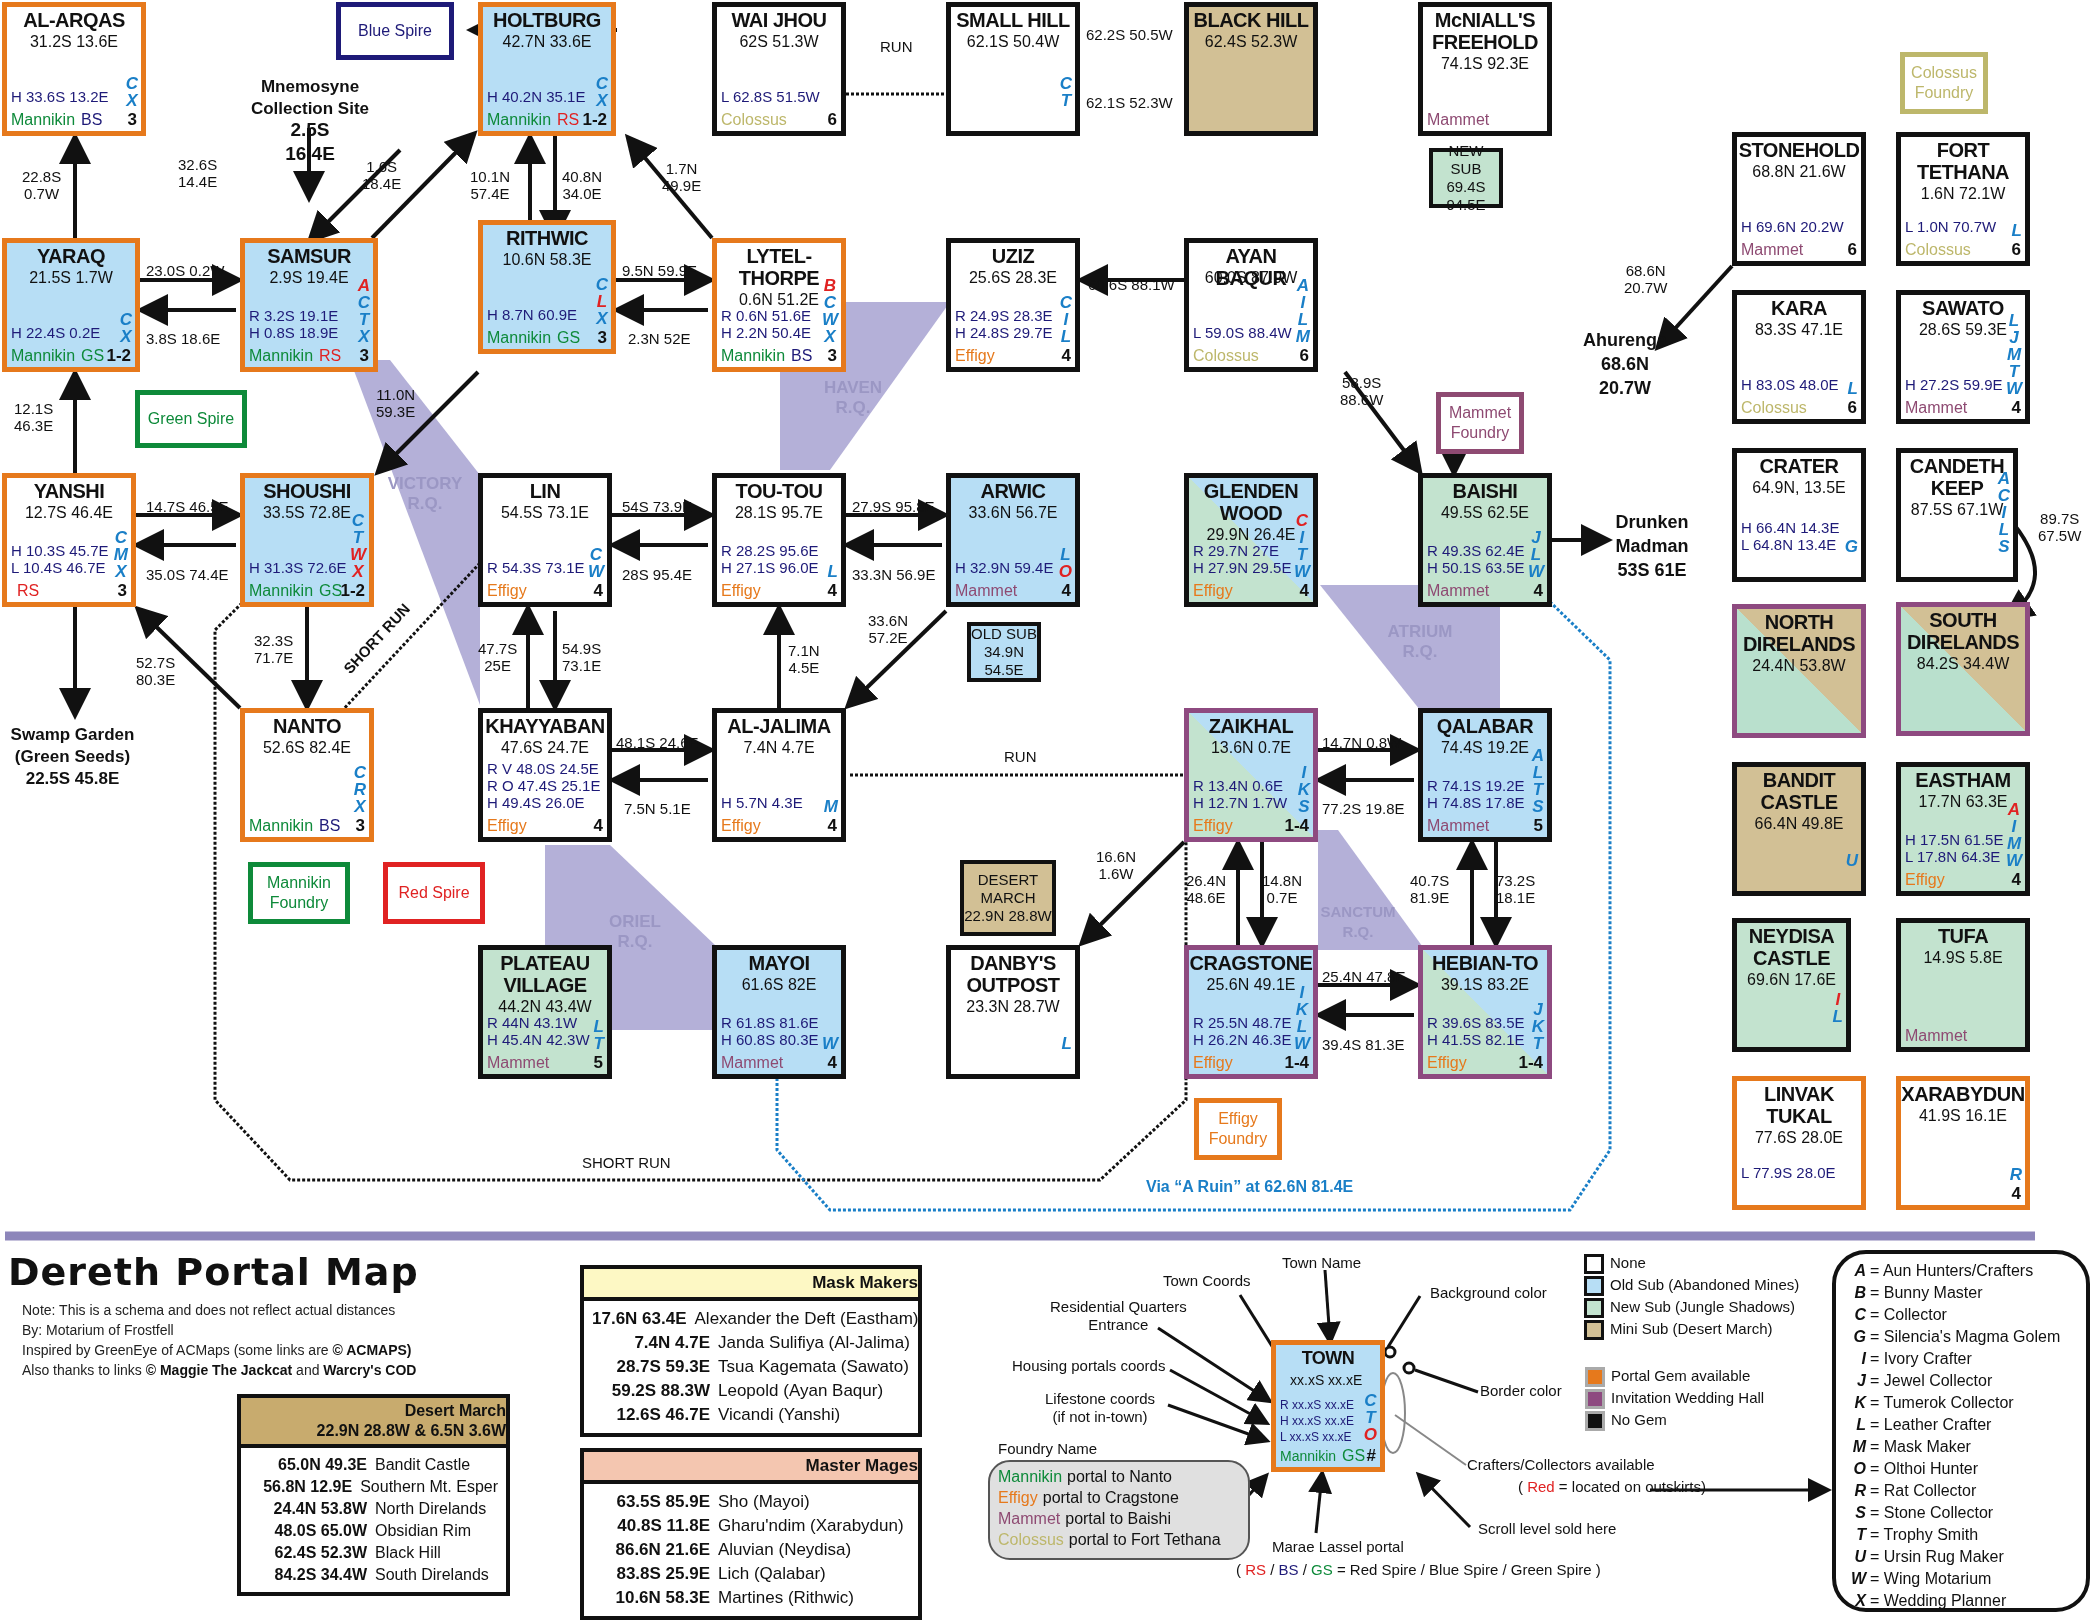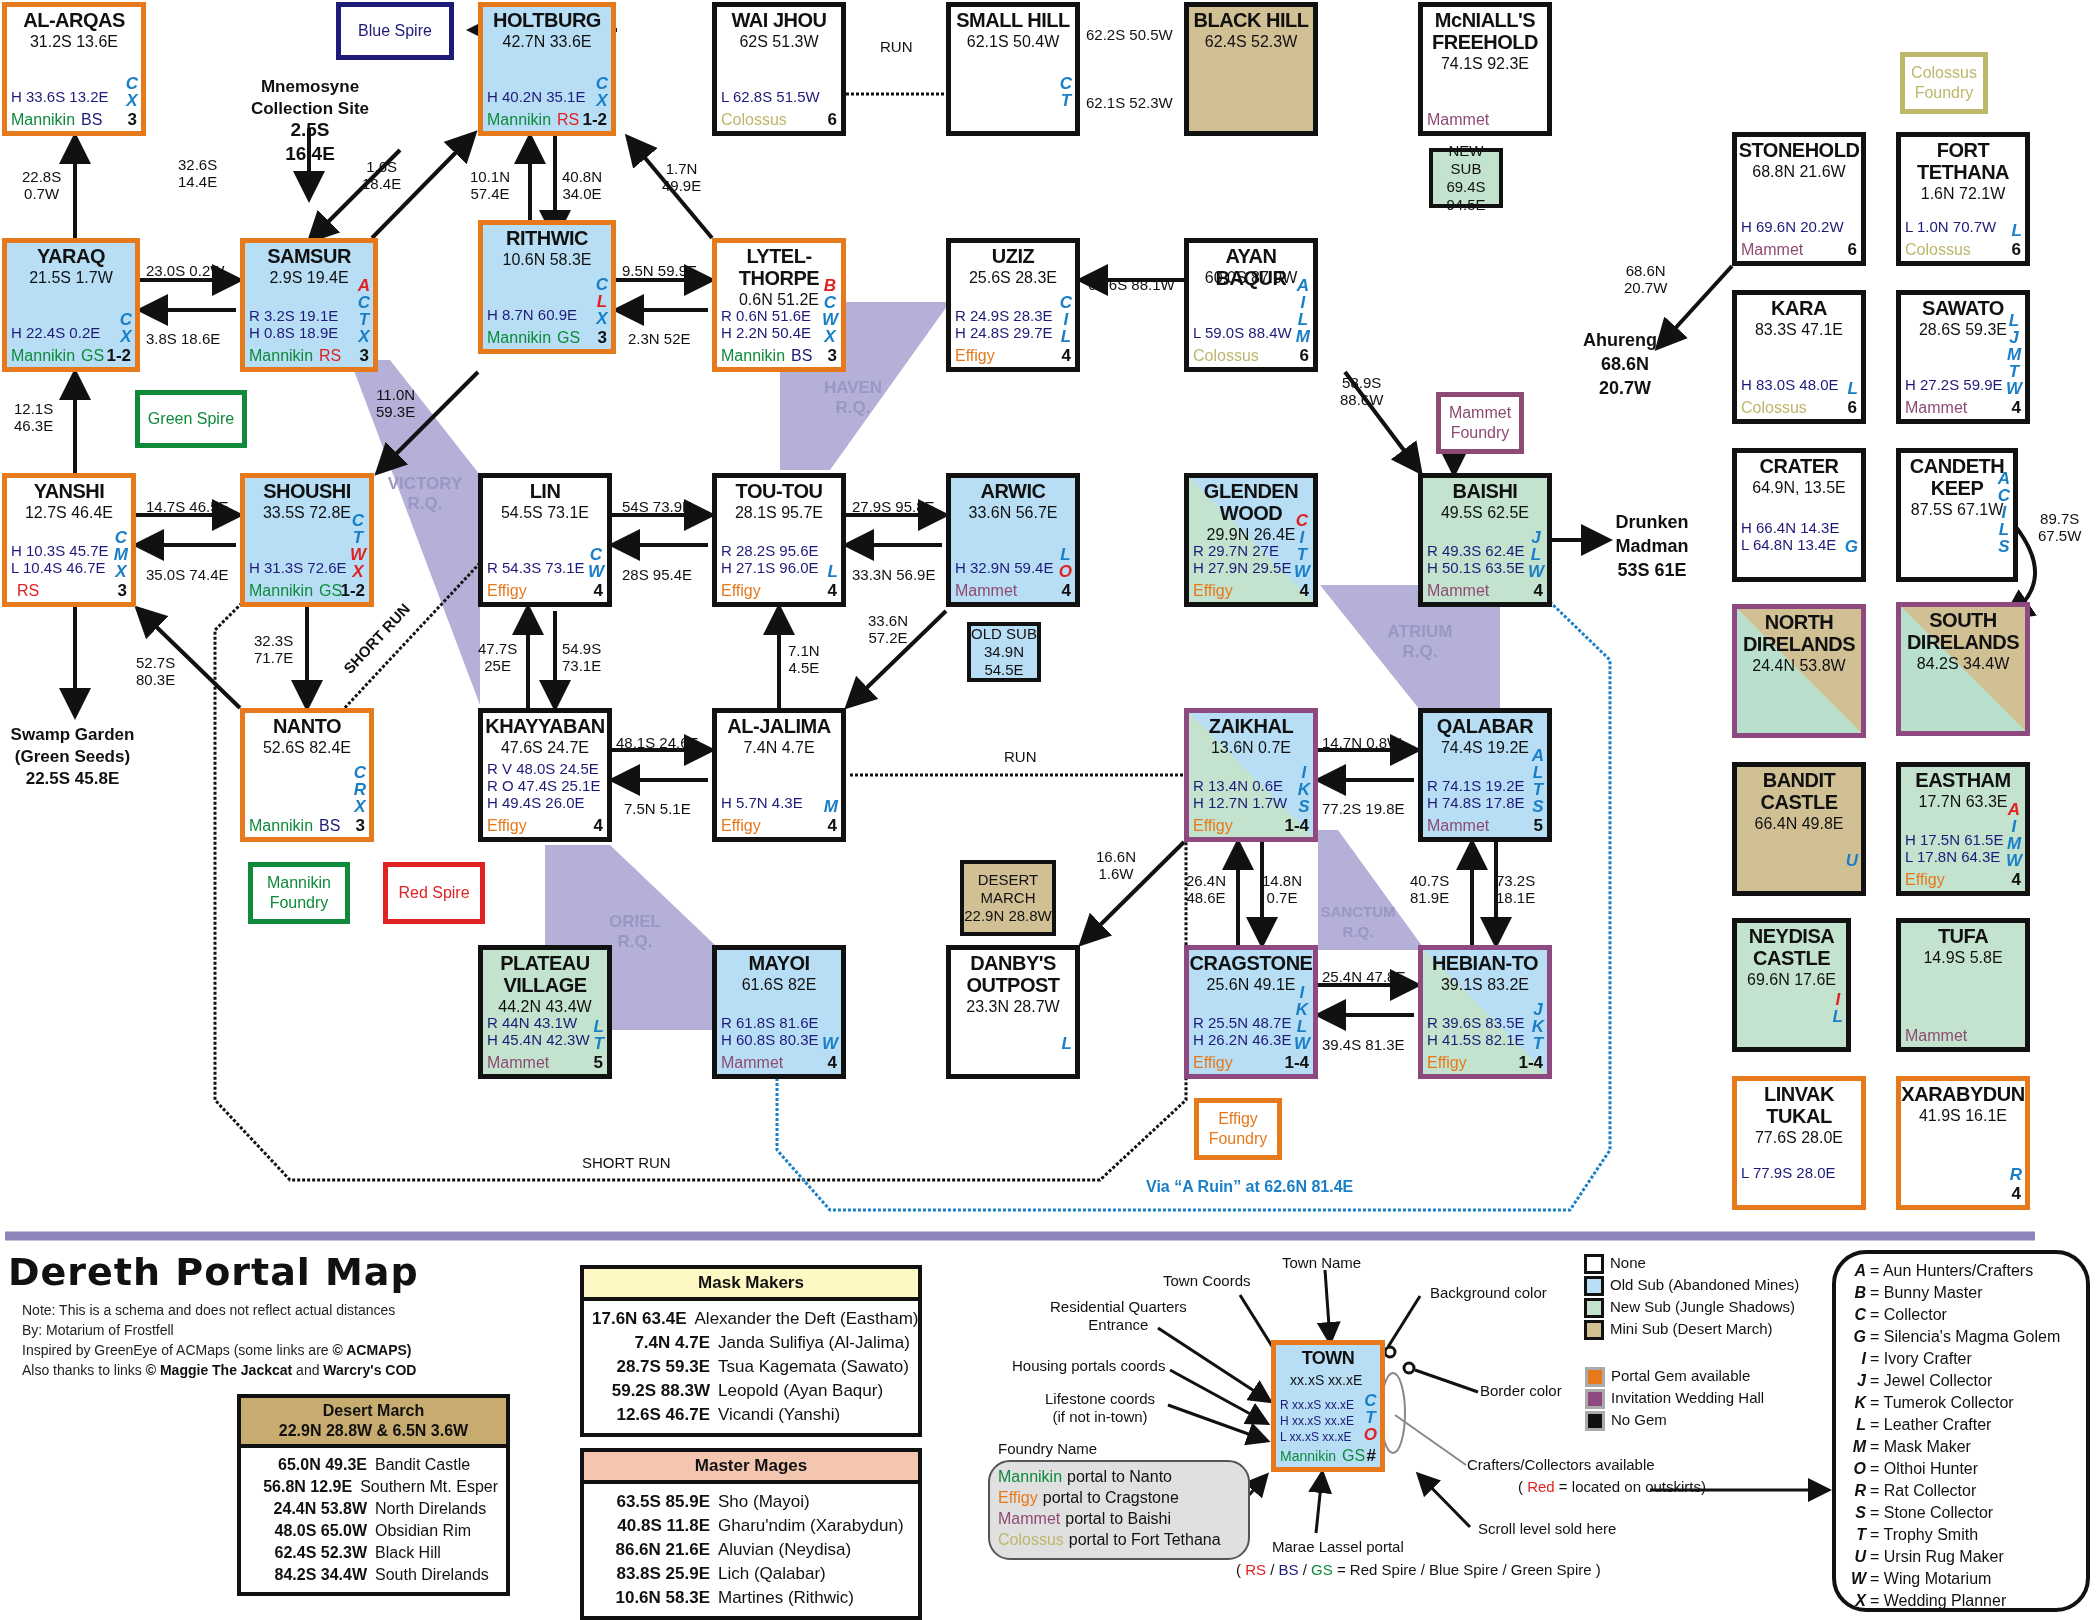--- a/index.html
+++ b/index.html
@@ -32,21 +32,21 @@
 .c-gs{color:#0e8a3a}
 .lbl{position:absolute;font-size:15px;line-height:17px;text-align:center;white-space:pre-line}
 .lblb{position:absolute;font-size:17px;line-height:22px;font-weight:bold;text-align:center;white-space:pre-line}
 .rq{position:absolute;color:#9b97c4;font-weight:bold;font-size:17px;line-height:20px;text-align:center;white-space:pre-line}
 .fbox{position:absolute;border:5px solid;background:#fff;text-align:center;font-size:16px;line-height:20px;white-space:pre-line;display:flex;align-items:center;justify-content:center}
 .sub{position:absolute;border:4px solid #111;text-align:center;font-size:15px;line-height:18px;white-space:pre-line;display:flex;align-items:center;justify-content:center}
 #title{position:absolute;left:8px;top:1250px;font-family:"DejaVu Sans",sans-serif;font-weight:bold;font-size:38px;letter-spacing:1px}
 #notes{position:absolute;left:22px;top:1300px;font-size:14px;line-height:20px;color:#222}
 #notes b{color:#111}
 .ltable{position:absolute;border:4px solid #111;background:#fff}
-.ltable .hd{text-align:center;font-weight:bold;font-size:17px;line-height:22px;border-bottom:4px solid #111;padding:3px 0}
+.ltable .hd{text-align:right;font-weight:bold;font-size:17px;line-height:22px;border-bottom:4px solid #111;padding:3px 0}
 .ltable .rows{padding:6px 8px;font-size:17px;line-height:24px}
 .ltable .row{display:flex;white-space:nowrap}
 .ltable .row .co{font-weight:bold;width:118px;text-align:right;margin-right:8px}
 #legend-key{position:absolute;left:1832px;top:1250px;width:258px;height:362px;border:4px solid #111;border-radius:34px;padding:6px 12px;font-size:16px;line-height:22px}
 #legend-key .kr{white-space:nowrap}
 #legend-key .kr b{display:inline-block;width:18px;text-align:right;font-style:italic}
 .swatch{display:inline-block;width:20px;height:20px;border:3px solid #111;vertical-align:middle;margin-right:6px}
 .gsw{display:inline-block;width:20px;height:20px;vertical-align:middle;margin-right:6px;border:3px solid #aaa}
 .cl{position:absolute;font-size:15px;line-height:18px;white-space:nowrap}
 </style>

